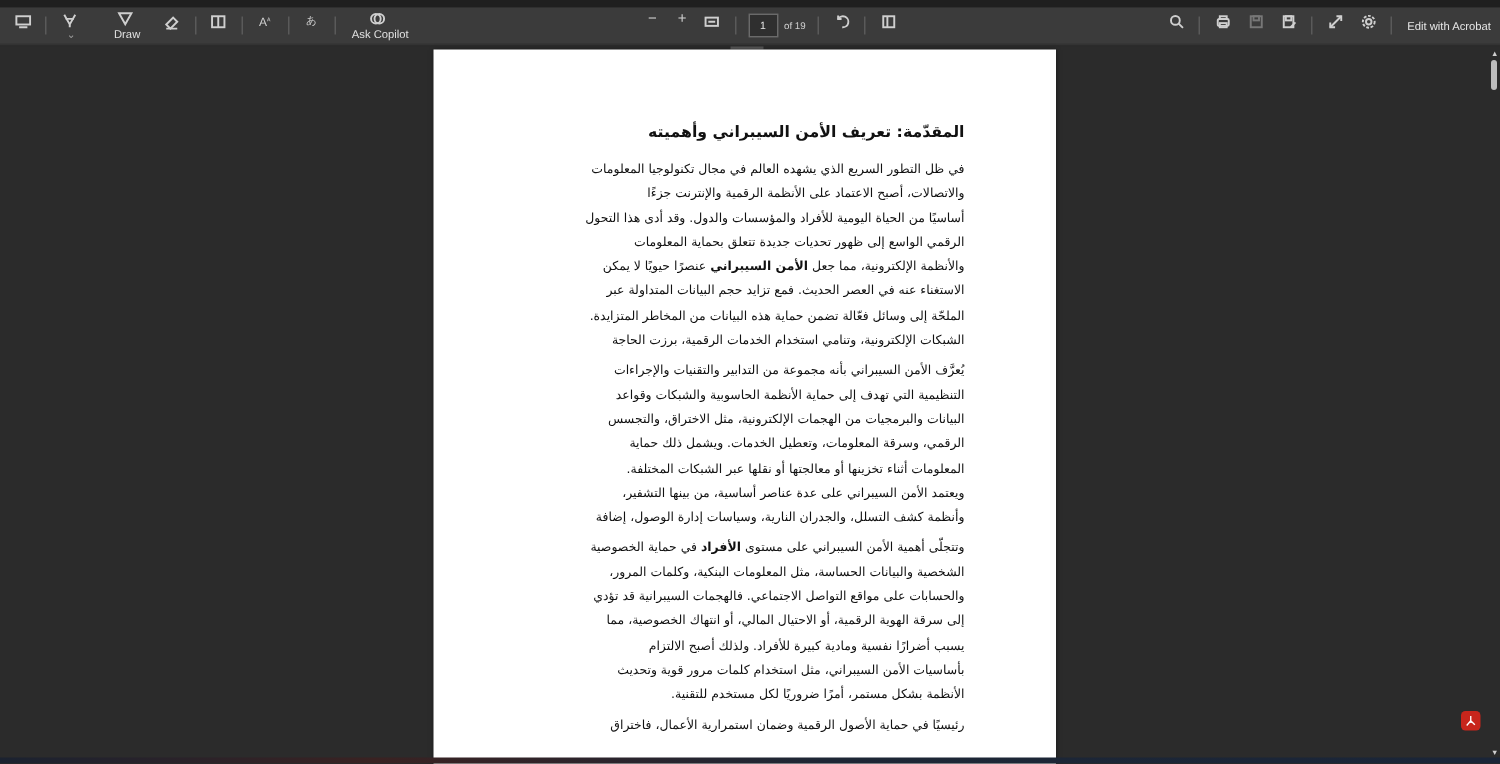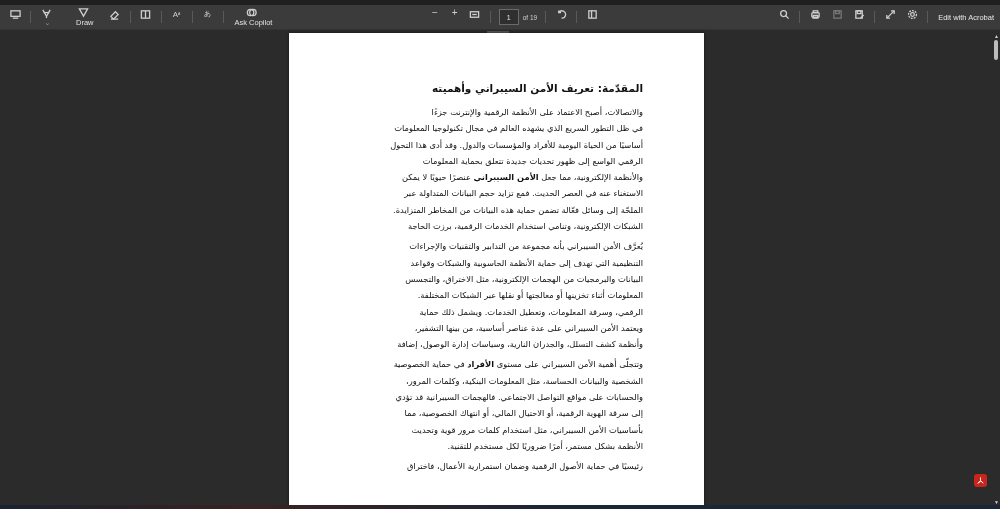--- a/index.html
+++ b/index.html
@@ -222,45 +222,46 @@
   </div>
 </div>
 
 <div class="viewer">
   <div class="top-center-handle" style="top:0"></div>
   <div class="page">
     <div class="page-content">
       <div class="heading">المقدّمة: تعريف الأمن السيبراني وأهميته</div>
 
       <div class="para">
+        <span class="line">في ظل التطور السريع الذي يشهده العالم في مجال تكنولوجيا المعلومات</span>
         <span class="line">والاتصالات، أصبح الاعتماد على الأنظمة الرقمية والإنترنت جزءًا</span>
-        <span class="line">في ظل التطور السريع الذي يشهده العالم في مجال تكنولوجيا المعلومات</span>
         <span class="line">أساسيًا من الحياة اليومية للأفراد والمؤسسات والدول. وقد أدى هذا التحول</span>
         <span class="line">الرقمي الواسع إلى ظهور تحديات جديدة تتعلق بحماية المعلومات</span>
         <span class="line">والأنظمة الإلكترونية، مما جعل <b>الأمن السيبراني</b> عنصرًا حيويًا لا يمكن</span>
         <span class="line">الاستغناء عنه في العصر الحديث. فمع تزايد حجم البيانات المتداولة عبر</span>
         <span class="line">الملحّة إلى وسائل فعّالة تضمن حماية هذه البيانات من المخاطر المتزايدة.</span>
         <span class="line">الشبكات الإلكترونية، وتنامي استخدام الخدمات الرقمية، برزت الحاجة</span>
       </div>
 
       <div class="para">
         <span class="line">يُعرَّف الأمن السيبراني بأنه مجموعة من التدابير والتقنيات والإجراءات</span>
         <span class="line">التنظيمية التي تهدف إلى حماية الأنظمة الحاسوبية والشبكات وقواعد</span>
         <span class="line">البيانات والبرمجيات من الهجمات الإلكترونية، مثل الاختراق، والتجسس</span>
+        <span class="line">الرقمي، وسرقة المعلومات، وتعطيل الخدمات. ويشمل ذلك حماية</span>
         <span class="line">المعلومات أثناء تخزينها أو معالجتها أو نقلها عبر الشبكات المختلفة.</span>
-        <span class="line">الرقمي، وسرقة المعلومات، وتعطيل الخدمات. ويشمل ذلك حماية</span>
         <span class="line">ويعتمد الأمن السيبراني على عدة عناصر أساسية، من بينها التشفير،</span>
         <span class="line">وأنظمة كشف التسلل، والجدران النارية، وسياسات إدارة الوصول، إضافة</span>
       </div>
 
       <div class="para">
         <span class="line">وتتجلّى أهمية الأمن السيبراني على مستوى <b>الأفراد</b> في حماية الخصوصية</span>
         <span class="line">الشخصية والبيانات الحساسة، مثل المعلومات البنكية، وكلمات المرور،</span>
         <span class="line">والحسابات على مواقع التواصل الاجتماعي. فالهجمات السيبرانية قد تؤدي</span>
         <span class="line">إلى سرقة الهوية الرقمية، أو الاحتيال المالي، أو انتهاك الخصوصية، مما</span>
+        <span class="line">يسبب أضرارًا نفسية ومادية كبيرة للأفراد. ولذلك أصبح الالتزام</span>
         <span class="line">بأساسيات الأمن السيبراني، مثل استخدام كلمات مرور قوية وتحديث</span>
         <span class="line">الأنظمة بشكل مستمر، أمرًا ضروريًا لكل مستخدم للتقنية.</span>
       </div>
 
       <div class="para">
         <span class="line">رئيسيًا في حماية الأصول الرقمية وضمان استمرارية الأعمال، فاختراق</span>
       </div>
     </div>
   </div>
 </div>

